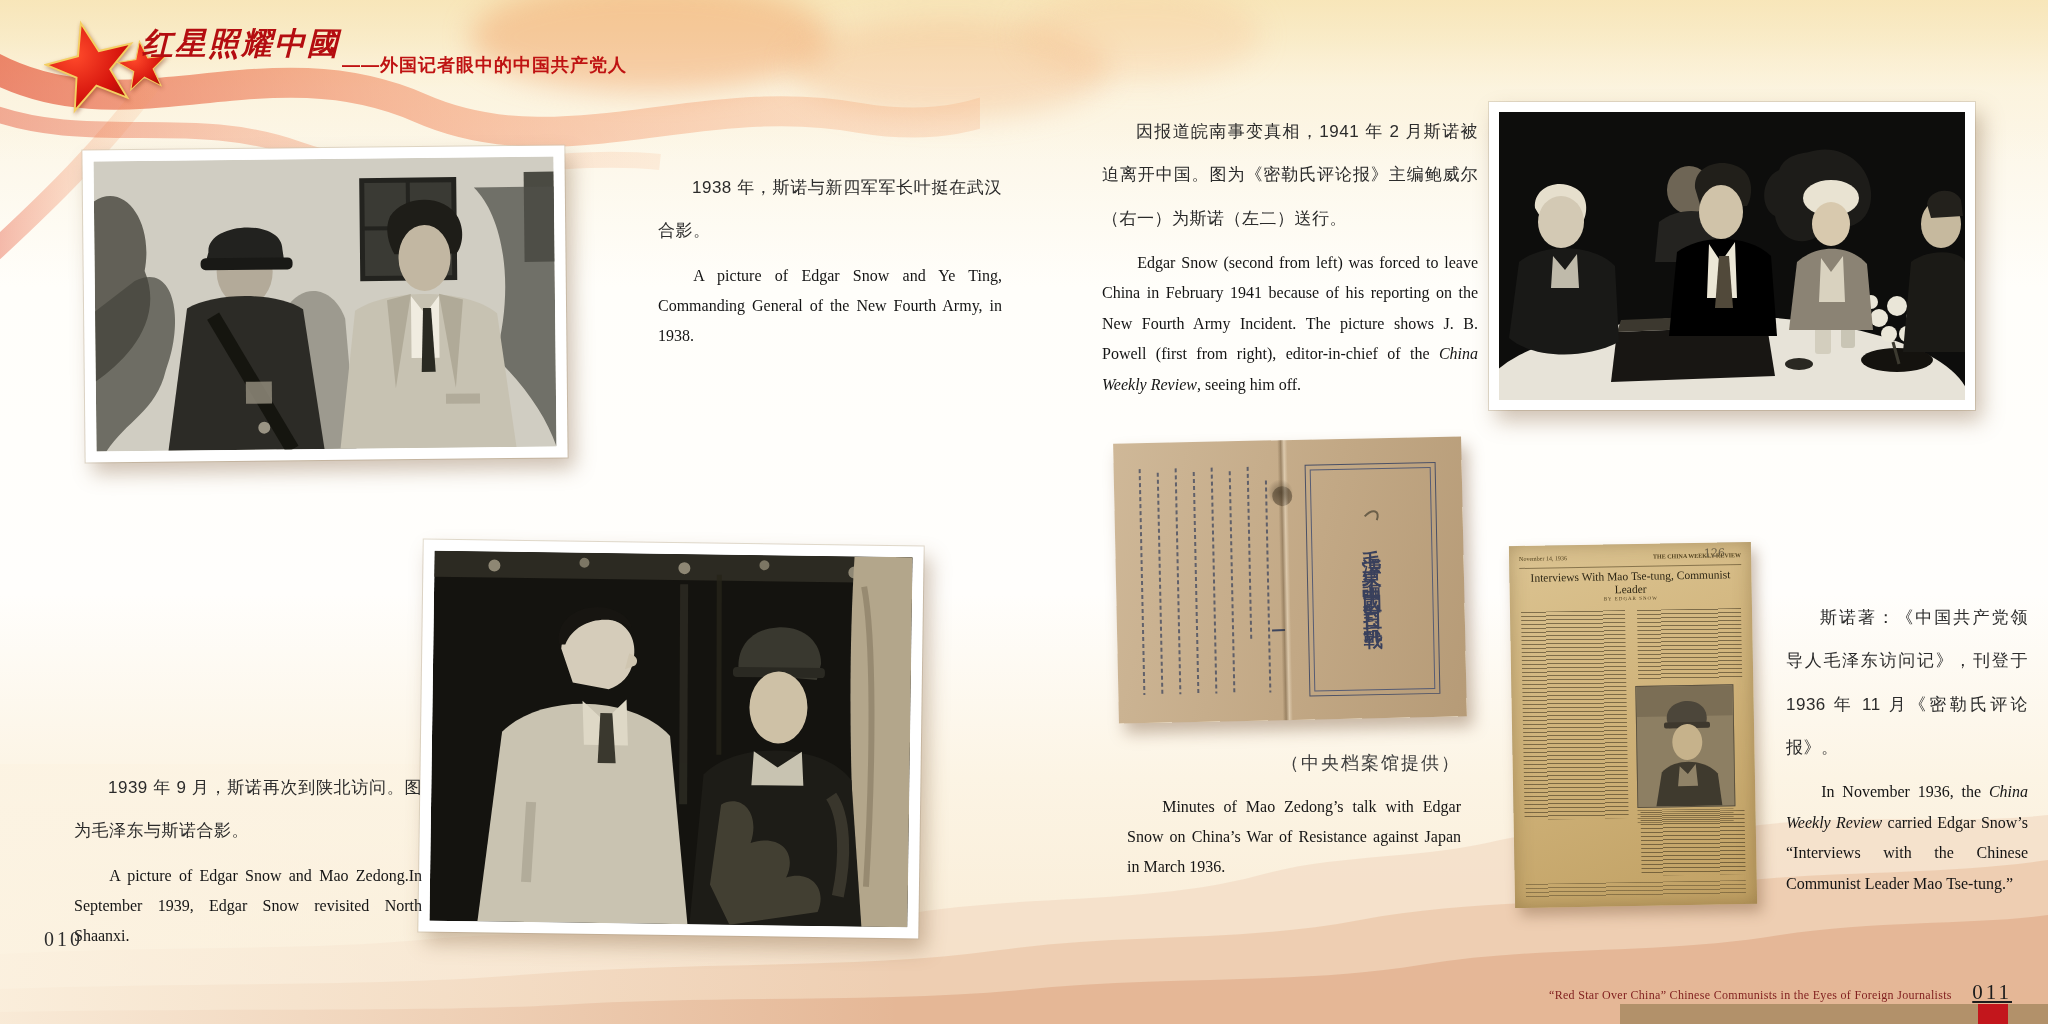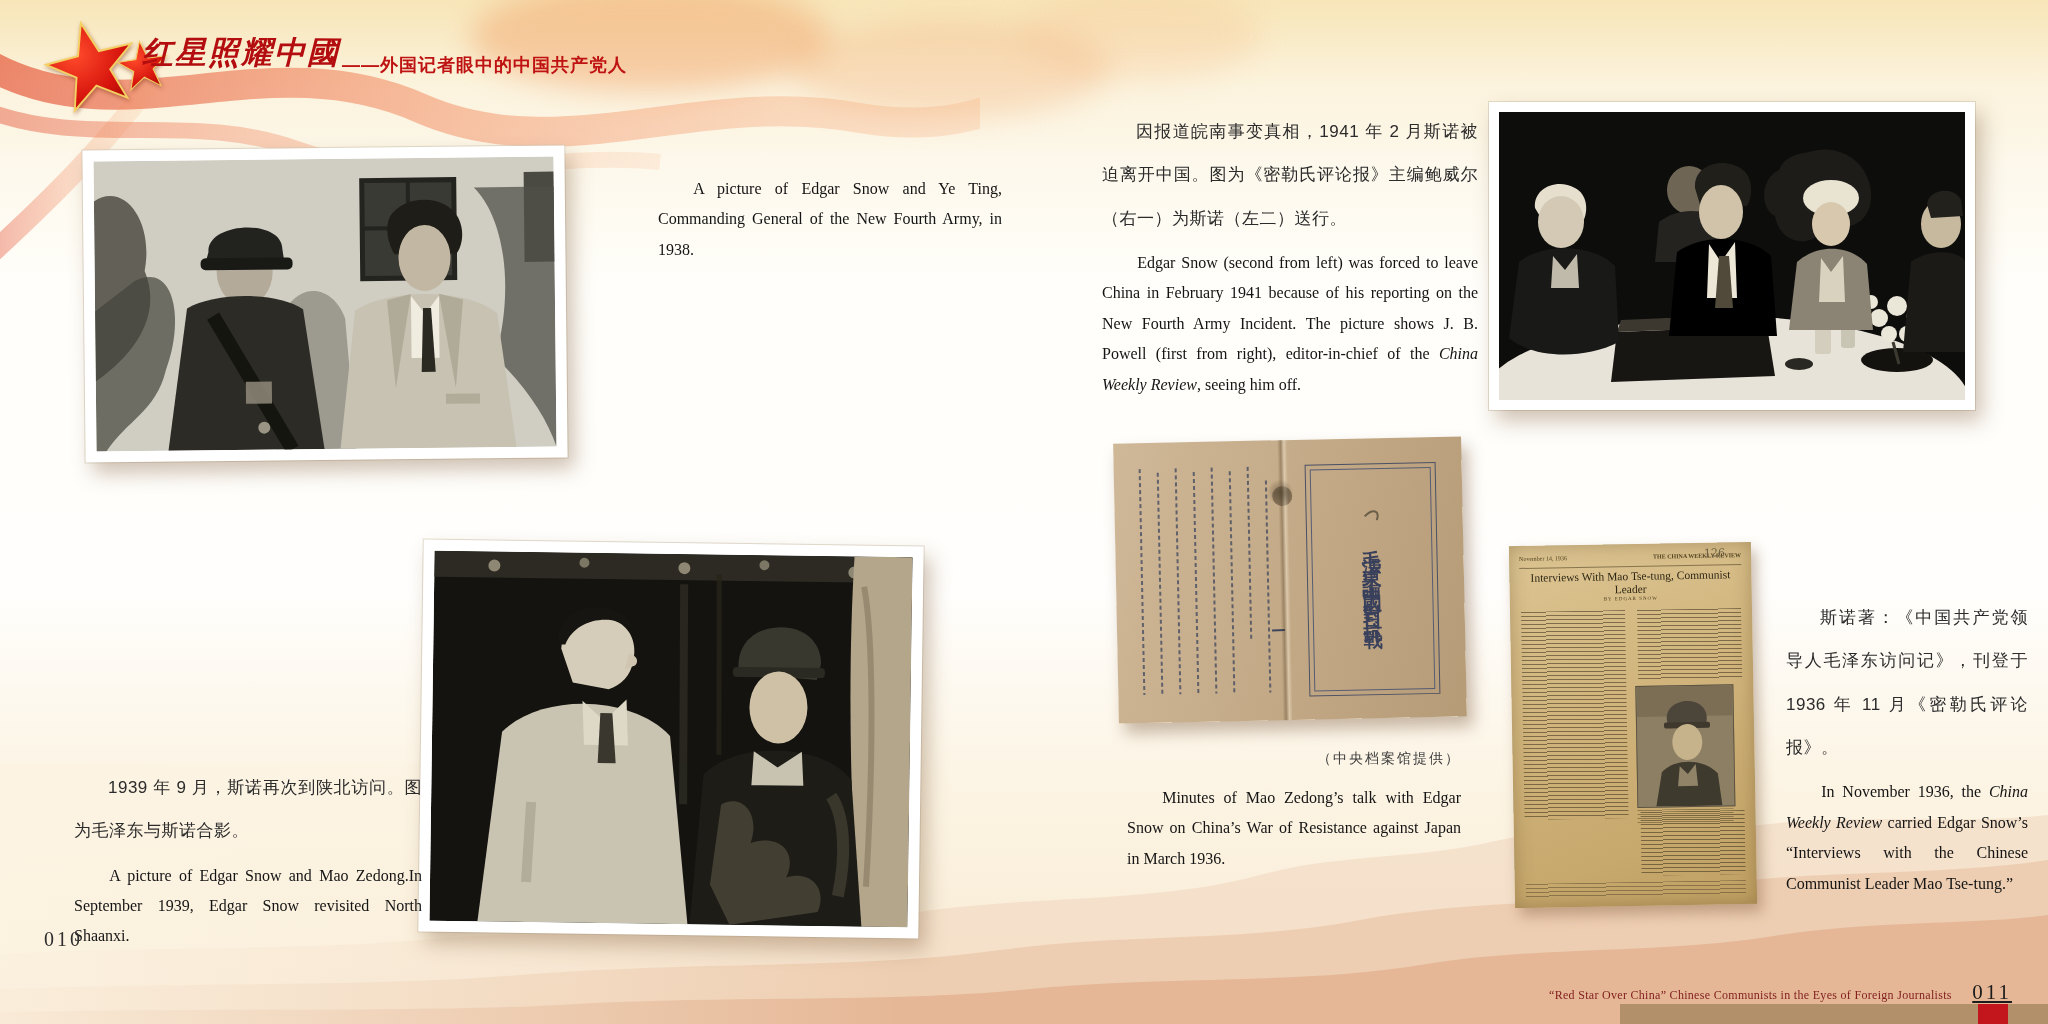--- a/index.html
+++ b/index.html
@@ -12,21 +12,21 @@
   }
   .abs{position:absolute;}
   
   #top-glow{left:0;top:0;width:2048px;height:160px;
     background:linear-gradient(180deg,rgba(248,230,184,.9),rgba(252,243,219,.55) 55%,rgba(255,255,255,0));}
   .blob{border-radius:50%;filter:blur(14px);}
   #blob1{left:470px;top:-18px;width:360px;height:110px;background:rgba(240,150,88,.40);}
   #blob2{left:790px;top:18px;width:320px;height:100px;background:rgba(243,170,110,.30);}
   #blob3{left:1020px;top:-10px;width:240px;height:90px;background:rgba(246,190,140,.26);}
   #hdr-ribbon{left:0;top:0;}
-  #hdr-title{left:142px;top:32px;font-family:"DejaVu Serif",serif;font-style:italic;font-weight:bold;
+  #hdr-title{left:142px;top:23px;font-family:"DejaVu Serif",serif;font-style:italic;font-weight:bold;
     font-size:31px;letter-spacing:2px;color:#b40d10;
     text-shadow:0 0 2px #f7d süd878,1px 1px 0 #f2c350,-1px -1px 0 #f8df8e;}
   #hdr-sub{left:342px;top:53px;font-size:18px;font-weight:bold;color:#bf1212;letter-spacing:1px;}
   .star{filter:drop-shadow(1px 2px 2px rgba(120,40,10,.45));}
   
   .photo{background:#fff;box-shadow:7px 11px 20px rgba(130,95,60,.38),0 0 0 1px rgba(210,200,180,.6);}
   #photo1{left:84px;top:148px;width:460px;height:290px;padding:11px;transform:rotate(-.6deg);}
   #photo2{left:421px;top:543px;width:478px;height:370px;padding:11px;transform:rotate(.8deg);}
   #photo3{left:1489px;top:102px;width:466px;height:288px;padding:10px;}
   #photo4{left:1116px;top:440px;width:348px;height:280px;transform:rotate(-1.2deg);
@@ -39,21 +39,21 @@
   .caption{color:#2b2b2b;}
   .zh{font-size:17px;line-height:2.55;text-align:justify;text-indent:2em;letter-spacing:.5px;color:#2b2b2b;}
   .en{font-family:"Liberation Serif",serif;font-size:16px;line-height:1.9;text-align:justify;
       text-indent:2.2em;color:#141414;margin-top:8px;}
   .en .it{font-style:italic;}
   #cap1{left:658px;top:166px;width:344px;}
   #cap2{left:74px;top:766px;width:348px;}
   #cap3{left:1102px;top:110px;width:376px;}
   #cap4{left:1127px;top:744px;width:334px;}
   #cap5{left:1786px;top:596px;width:242px;}
-  .credit-zh{font-family:"Liberation Serif",serif;font-size:14px;color:#3d3d3d;text-align:right;
+  .credit-zh{font-family:"Liberation Serif",serif;font-size:18px;color:#3d3d3d;text-align:right;
       text-indent:0;line-height:2.2;letter-spacing:2px;}
   .credit-en{font-family:"Liberation Serif",serif;font-style:italic;font-size:15px;color:#222;
       text-align:right;text-indent:0;line-height:2.2;}
   
   #booklet-border{position:absolute;left:55%;top:9%;width:37%;height:82%;
       border:1.5px solid #4a5066;display:flex;align-items:center;justify-content:center;}
   #booklet-border .inner{position:absolute;left:4px;top:4px;right:4px;bottom:4px;border:1px solid #565c74;}
   #booklet-title{writing-mode:vertical-rl;font-family:"DejaVu Serif",serif;font-weight:bold;
       font-size:19px;letter-spacing:9px;color:#39405c;}
   #booklet-fold{position:absolute;left:47%;top:0;width:10px;height:100%;
@@ -158,20 +158,21 @@
     <path d="M260,152 C292,130 372,130 402,156 L420,290 L244,290 Z" fill="#c7c2b2"></path>
     <path d="M316,138 L330,156 L344,138 L344,200 L316,200 Z" fill="#f0ece0"></path>
     <path d="M328,150 L336,150 L340,214 L326,214 Z" fill="#2a2a22"></path>
     <path d="M292,142 L316,136 L300,230 Z" fill="#b0aa98"></path>
     <path d="M368,142 L344,136 L360,230 Z" fill="#b0aa98"></path>
     <rect x="350" y="236" width="34" height="10" fill="#aba593" opacity=".8"></rect>
   </svg>
 </div>
 
 <div class="abs caption" id="cap1">
+  <div class="zh">1938 年，斯诺与新四军军长叶挺在武汉合影。</div>
   <div class="en">A picture of Edgar Snow and Ye Ting, Commanding General of the New Fourth Army, in 1938.</div>
 </div>
 
 <div class="abs photo" id="photo2">
   <svg width="478" height="370" viewBox="0 0 478 370">
     <rect width="478" height="370" fill="#14130f"></rect>
     <rect x="0" y="0" width="478" height="26" fill="#2c2a22"></rect>
     <circle cx="60" cy="14" r="6" fill="#8e8774"></circle>
       <circle cx="150" cy="10" r="5" fill="#7c7664"></circle>
     <circle cx="250" cy="14" r="6" fill="#8e8774"></circle>

